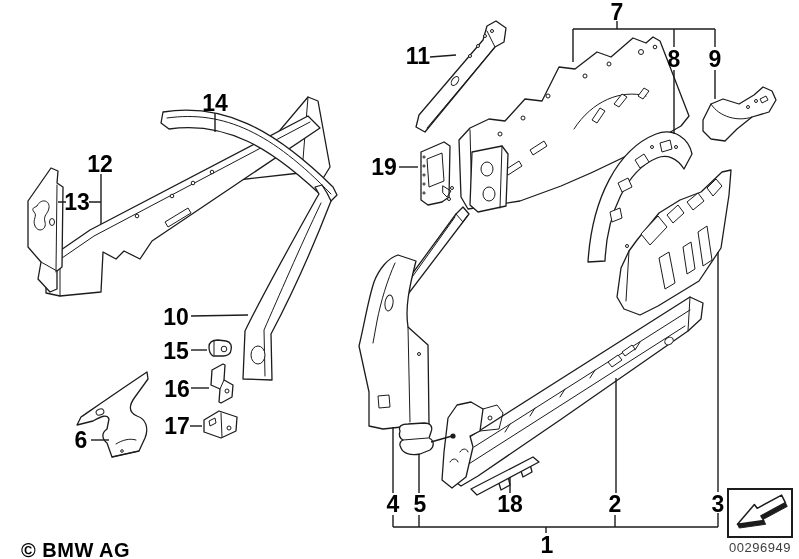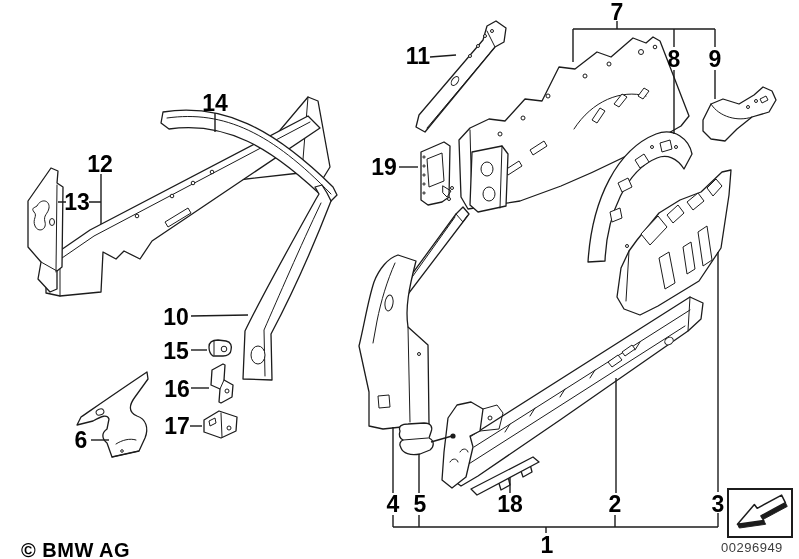--- a/index.html
+++ b/index.html
@@ -14,21 +14,21 @@
   .detail{fill:none;stroke:var(--line);stroke-width:1;stroke-linejoin:round;stroke-linecap:round;}
   .hole{fill:#ffffff;stroke:var(--line);stroke-width:1;}
   .dot{fill:var(--line);stroke:none;}
   .leader{fill:none;stroke:var(--line);stroke-width:1.4;}
   .callout{font-family:"Liberation Sans",sans-serif;font-weight:700;font-size:23px;
            fill:var(--callout_text);text-anchor:middle;}
   .copyright{position:absolute;left:21px;top:539px;font-size:20px;font-weight:700;
              color:#000;letter-spacing:0.5px;}
   .stamp{position:absolute;left:727px;top:488px;width:66px;height:50px;
          border:2px solid var(--stamp-border,#1c1c1c);background:#fff;box-sizing:border-box;}
-  .stamp-number{position:absolute;left:721px;top:540px;width:78px;
+  .stamp-number{position:absolute;left:721px;top:540px;width:78px;text-align:center;
                 font-size:13px;color:var(--stamp_text);letter-spacing:0.5px;}
 </style>
 </head>
 <body>
 
 <div class="page">
 
 <svg width="799" height="559" viewBox="0 0 799 559">
 
   <g>

